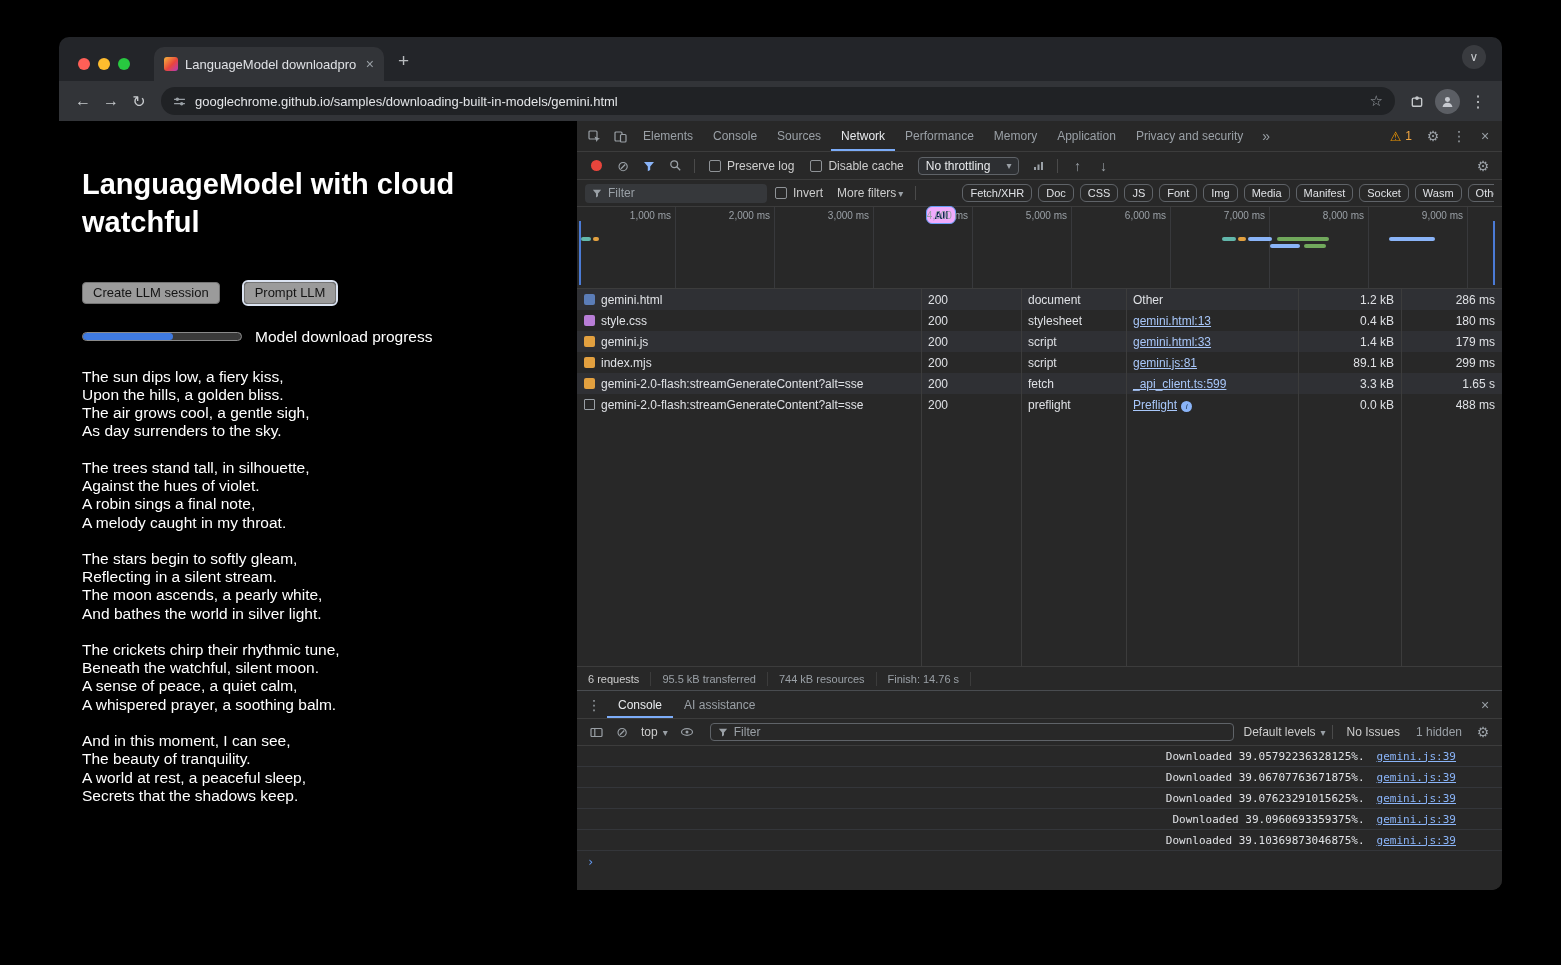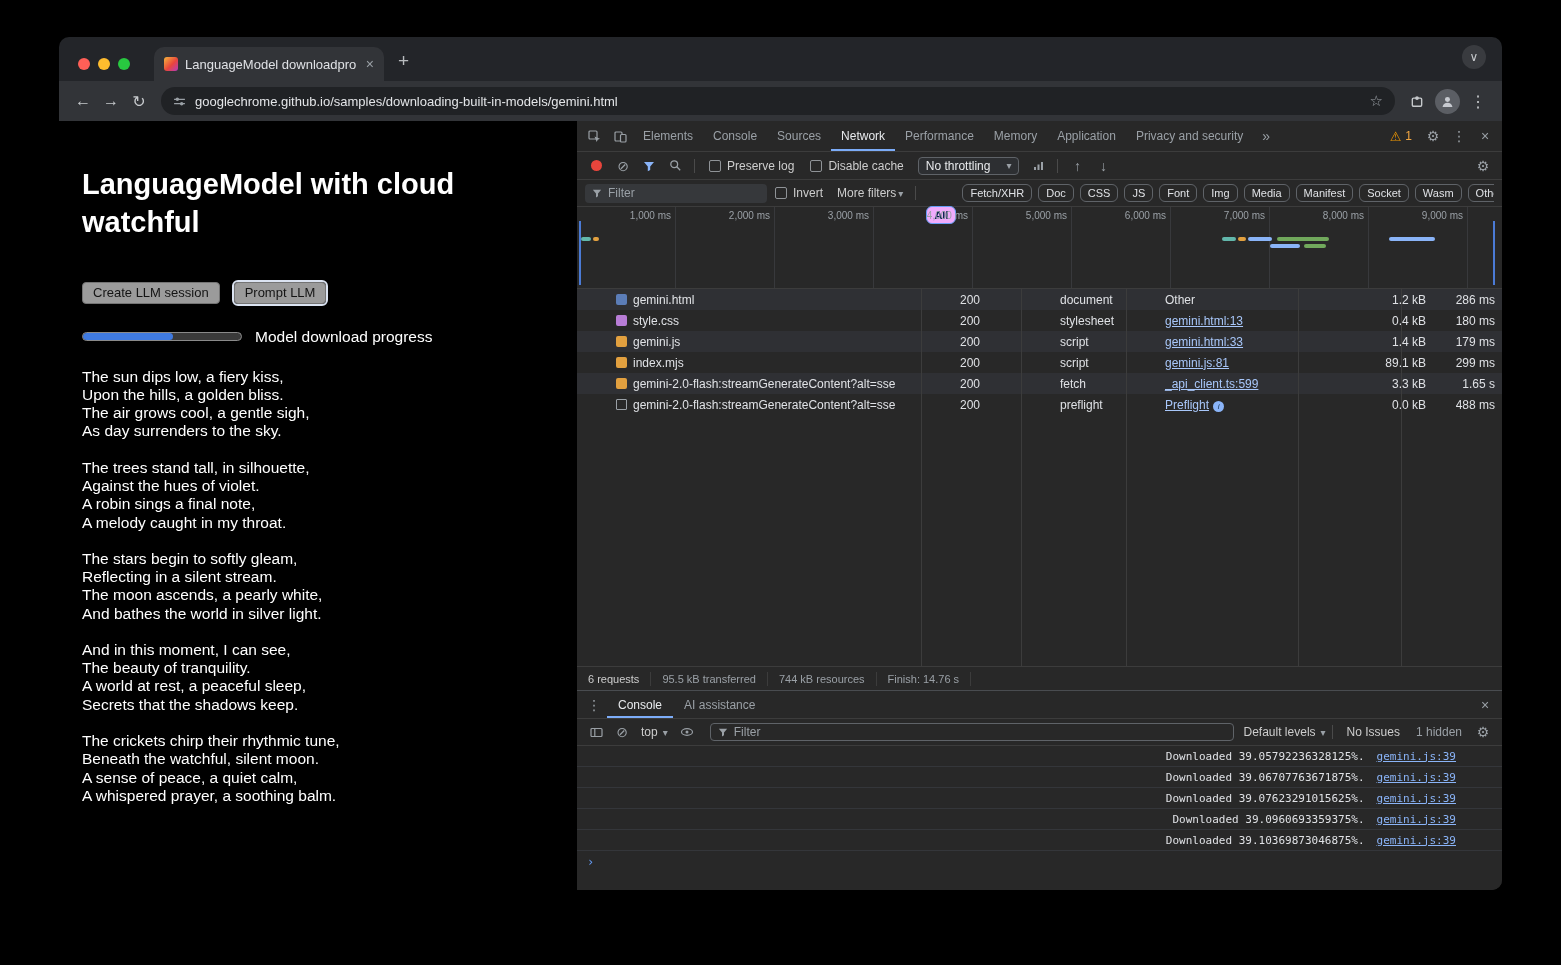--- a/index.html
+++ b/index.html
@@ -34,21 +34,21 @@
   .star { color:#9aa0a6; font-size:15px; }
   .avatar { width:25px; height:25px; border-radius:50%; background:#5b5e64; display:flex;
             align-items:center; justify-content:center; margin:0 4px; flex:none; }
 
   
   .content { flex:1; display:flex; min-height:0; }
 
   
   .page { width:518px; flex:none; background:#000; color:#fff; padding:28px 24px 0 23px; overflow:hidden; }
   .page-title { font-size:29px; font-weight:700; line-height:1.32; max-width:420px; margin:16px 0 40px; }
-  .btn-row { display:flex; gap:14px; margin-bottom:24px; }
+  .btn-row { display:flex; gap:24px; margin-bottom:24px; }
   .gbtn { background:#9b9b9b; color:#141414; border:1px solid #747474; border-radius:4px;
           font-family:inherit; font-size:13px; padding:2px 10px; height:22px; }
   .gbtn.focused { outline:2px solid #dbe3f1; outline-offset:0; }
   .progress-row { display:flex; align-items:center; gap:13px; margin-bottom:22px; }
   .progress { width:160px; height:9px; border:1px solid #8a8a8a; border-radius:5px; background:#3a3a3a; overflow:hidden; display:block; }
   .progress .fill { display:block; height:100%; background:#3f7ae0; border-radius:4px; }
   .progress-label { font-size:15.5px; }
   .stanza { font-size:15.5px; line-height:1.18; margin:0 0 18px; white-space:pre-line; }
 
   
@@ -86,21 +86,21 @@
   .tick { width:99px; flex:none; border-right:1px solid #38393c; display:flex; justify-content:flex-end; align-items:flex-start; }
   .tick-label { font-size:10px; color:#9aa0a6; padding:3px 4px 0 0; }
   .wf { position:absolute; height:4px; border-radius:2px; }
   .marker { position:absolute; top:14px; bottom:3px; width:2px; background:#4b7bd6; }
 
   .net-table { flex:1; min-height:0; position:relative; display:flex; flex-direction:column; overflow:hidden; }
   .net-grid { display:grid; grid-template-columns:344px 100px 105px 172px 103px 1fr; align-items:center; }
   .net-header { height:24px; border-bottom:1px solid #3c3c3c; color:#cdcdcd; flex:none; }
   .net-header .c { padding:0 7px; white-space:nowrap; overflow:hidden; }
   .net-body { flex:1; position:relative; }
-  .net-row { height:21px; color:#dfe1e5;padding-left:32px; }
+  .net-row { height:21px; color:#dfe1e5; }
   .net-row:nth-child(odd) { background:#2f3034; }
   .net-row .c { padding:0 7px; white-space:nowrap; overflow:hidden; }
   .cell-name { display:flex; align-items:center; gap:6px; }
   .nm { overflow:hidden; text-overflow:ellipsis; white-space:nowrap; color:#e0e2e6; }
   .req-icon { width:11px; height:11px; border-radius:2px; flex:none; }
   .req-icon[data-icon="document"] { background:#5b7db8; }
   .req-icon[data-icon="stylesheet"] { background:#b87dd6; }
   .req-icon[data-icon="script"] { background:#e2a03f; }
   .req-icon[data-icon="fetch"] { background:#e2a03f; }
   .req-icon[data-icon="preflight"] { background:transparent; border:1px solid #9aa0a6; border-radius:1px; }
@@ -216,29 +216,29 @@
           <p class="stanza">The trees stand tall, in silhouette,
 Against the hues of violet.
 A robin sings a final note,
 A melody caught in my throat.</p>
 
           <p class="stanza">The stars begin to softly gleam,
 Reflecting in a silent stream.
 The moon ascends, a pearly white,
 And bathes the world in silver light.</p>
 
+          <p class="stanza">The crickets chirp their rhythmic tune,
+Beneath the watchful, silent moon.
+A sense of peace, a quiet calm,
+A whispered prayer, a soothing balm.</p>
+
           <p class="stanza">And in this moment, I can see,
 The beauty of tranquility.
 A world at rest, a peaceful sleep,
 Secrets that the shadows keep.</p>
-
-          <p class="stanza">The crickets chirp their rhythmic tune,
-Beneath the watchful, silent moon.
-A sense of peace, a quiet calm,
-A whispered prayer, a soothing balm.</p>
 
       </div>
     </div>
 
     <div class="devtools">
 
       <div class="dt-tabs">
         <span class="dt-iconbtn">
           <svg class="ic" width="13" height="13" viewBox="0 0 13 13">
               <rect x="1" y="1" width="8" height="8" rx="1" fill="none" stroke="#9aa0a6" stroke-width="1.2"></rect>

